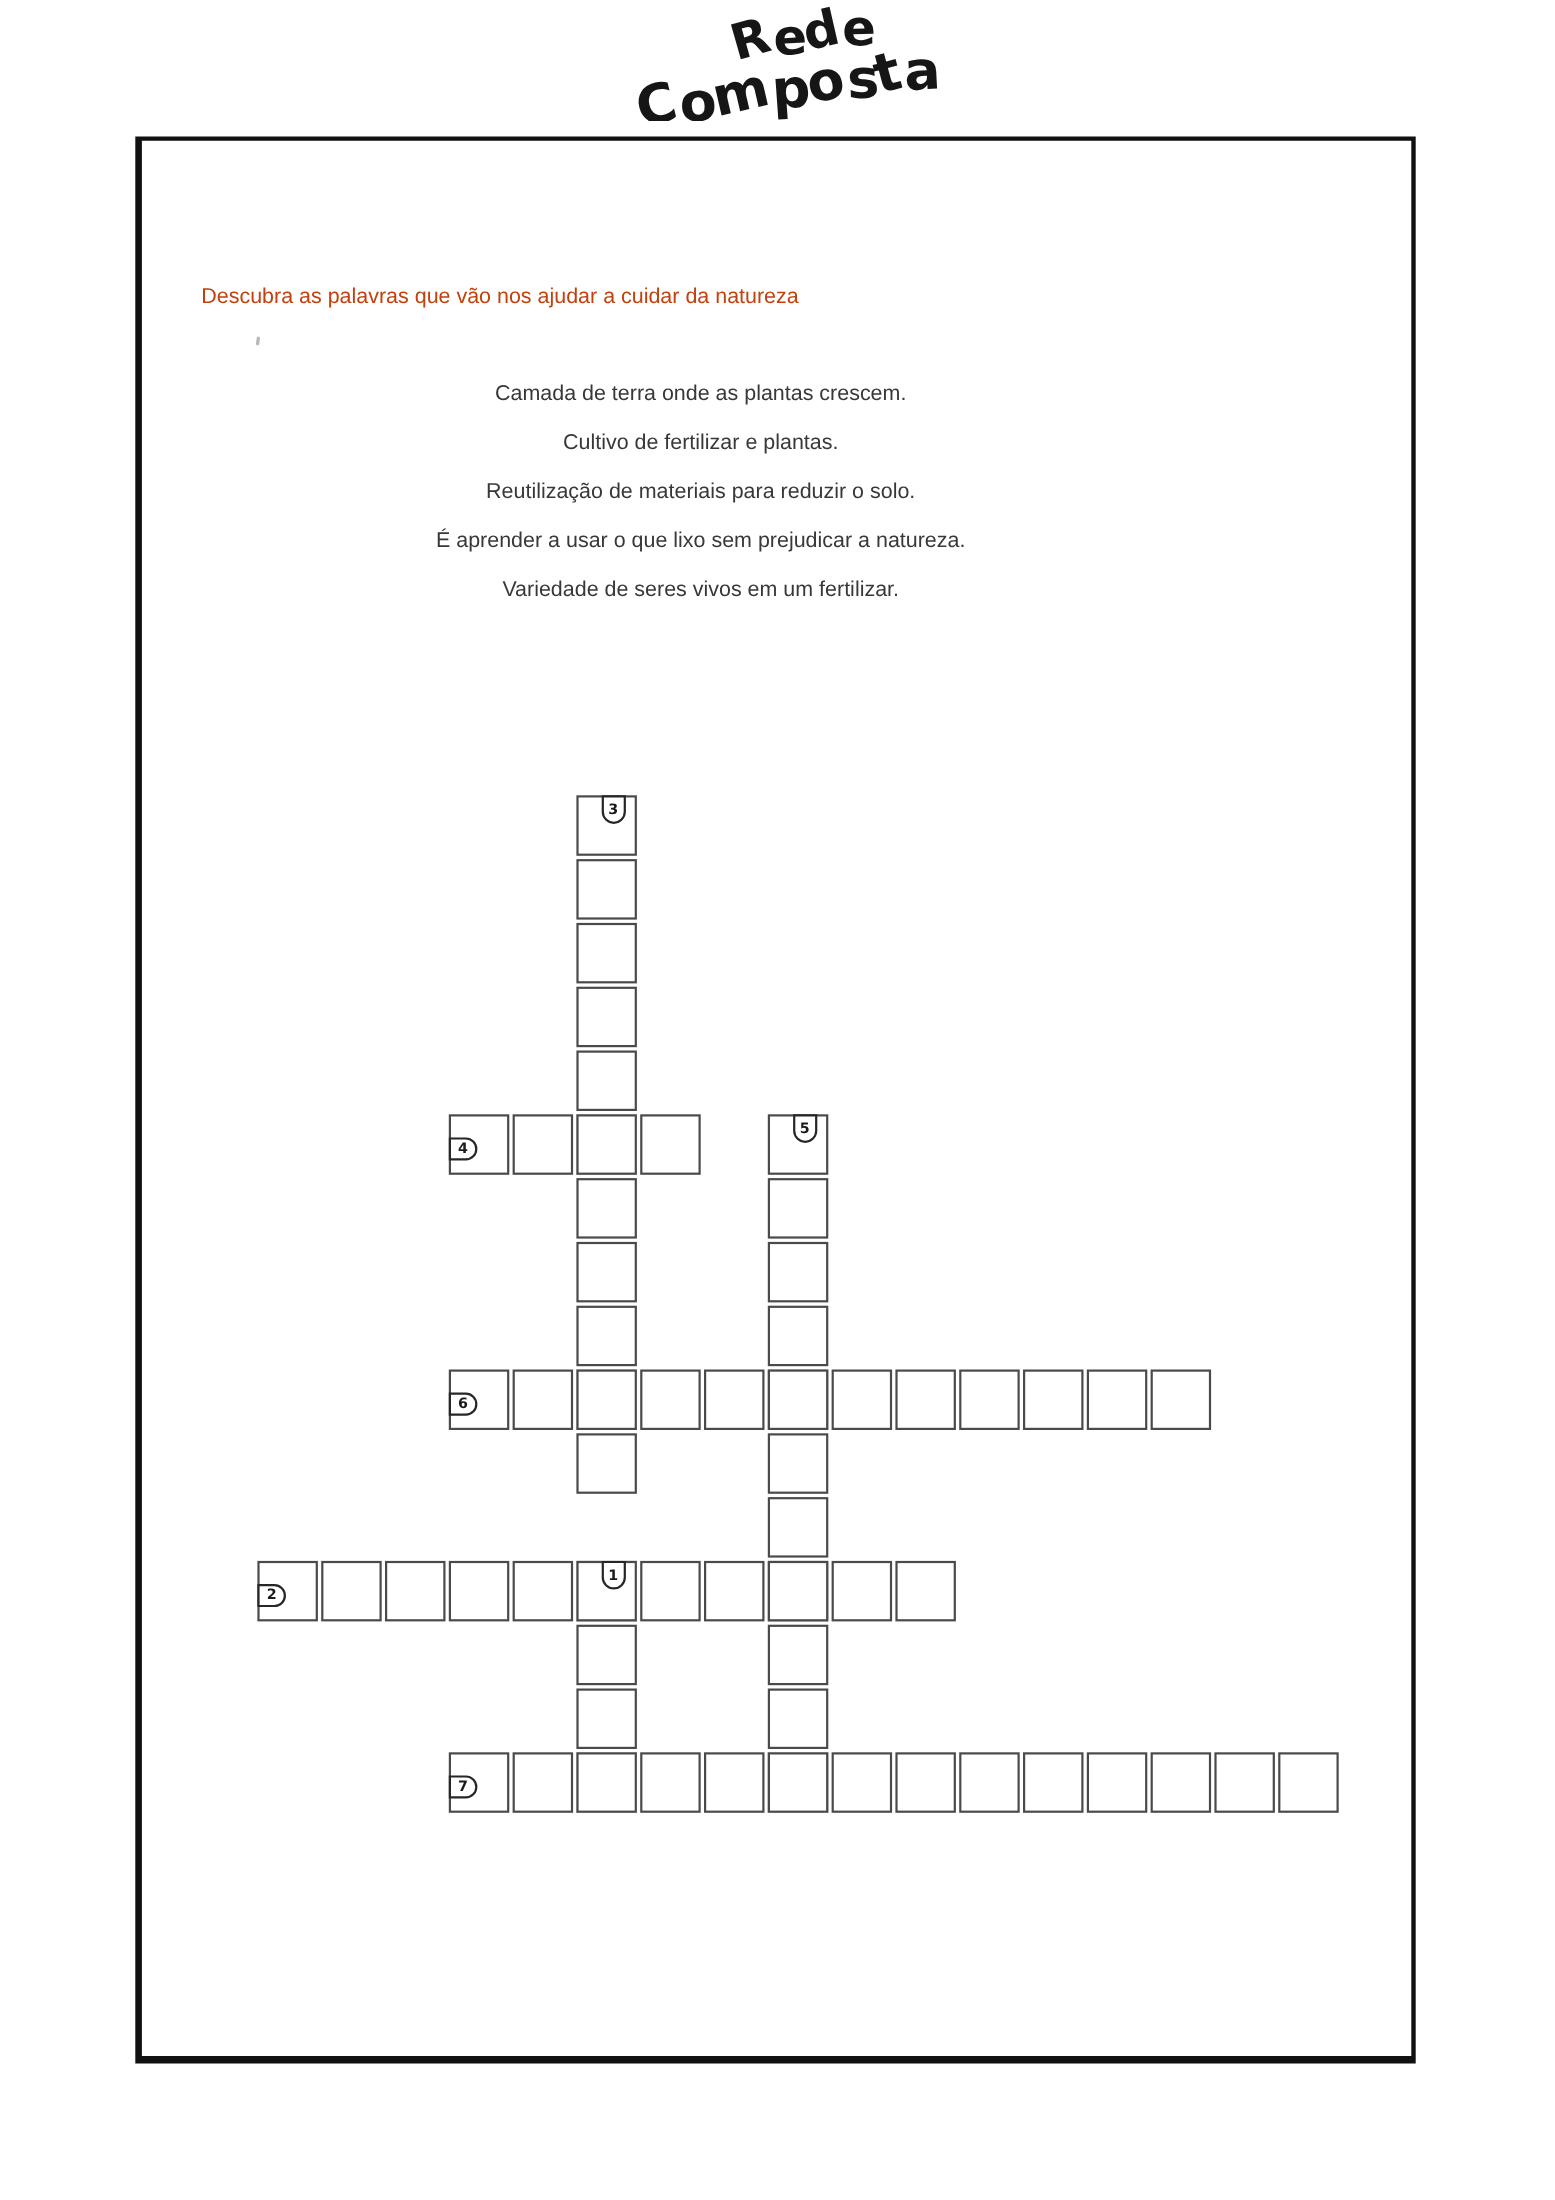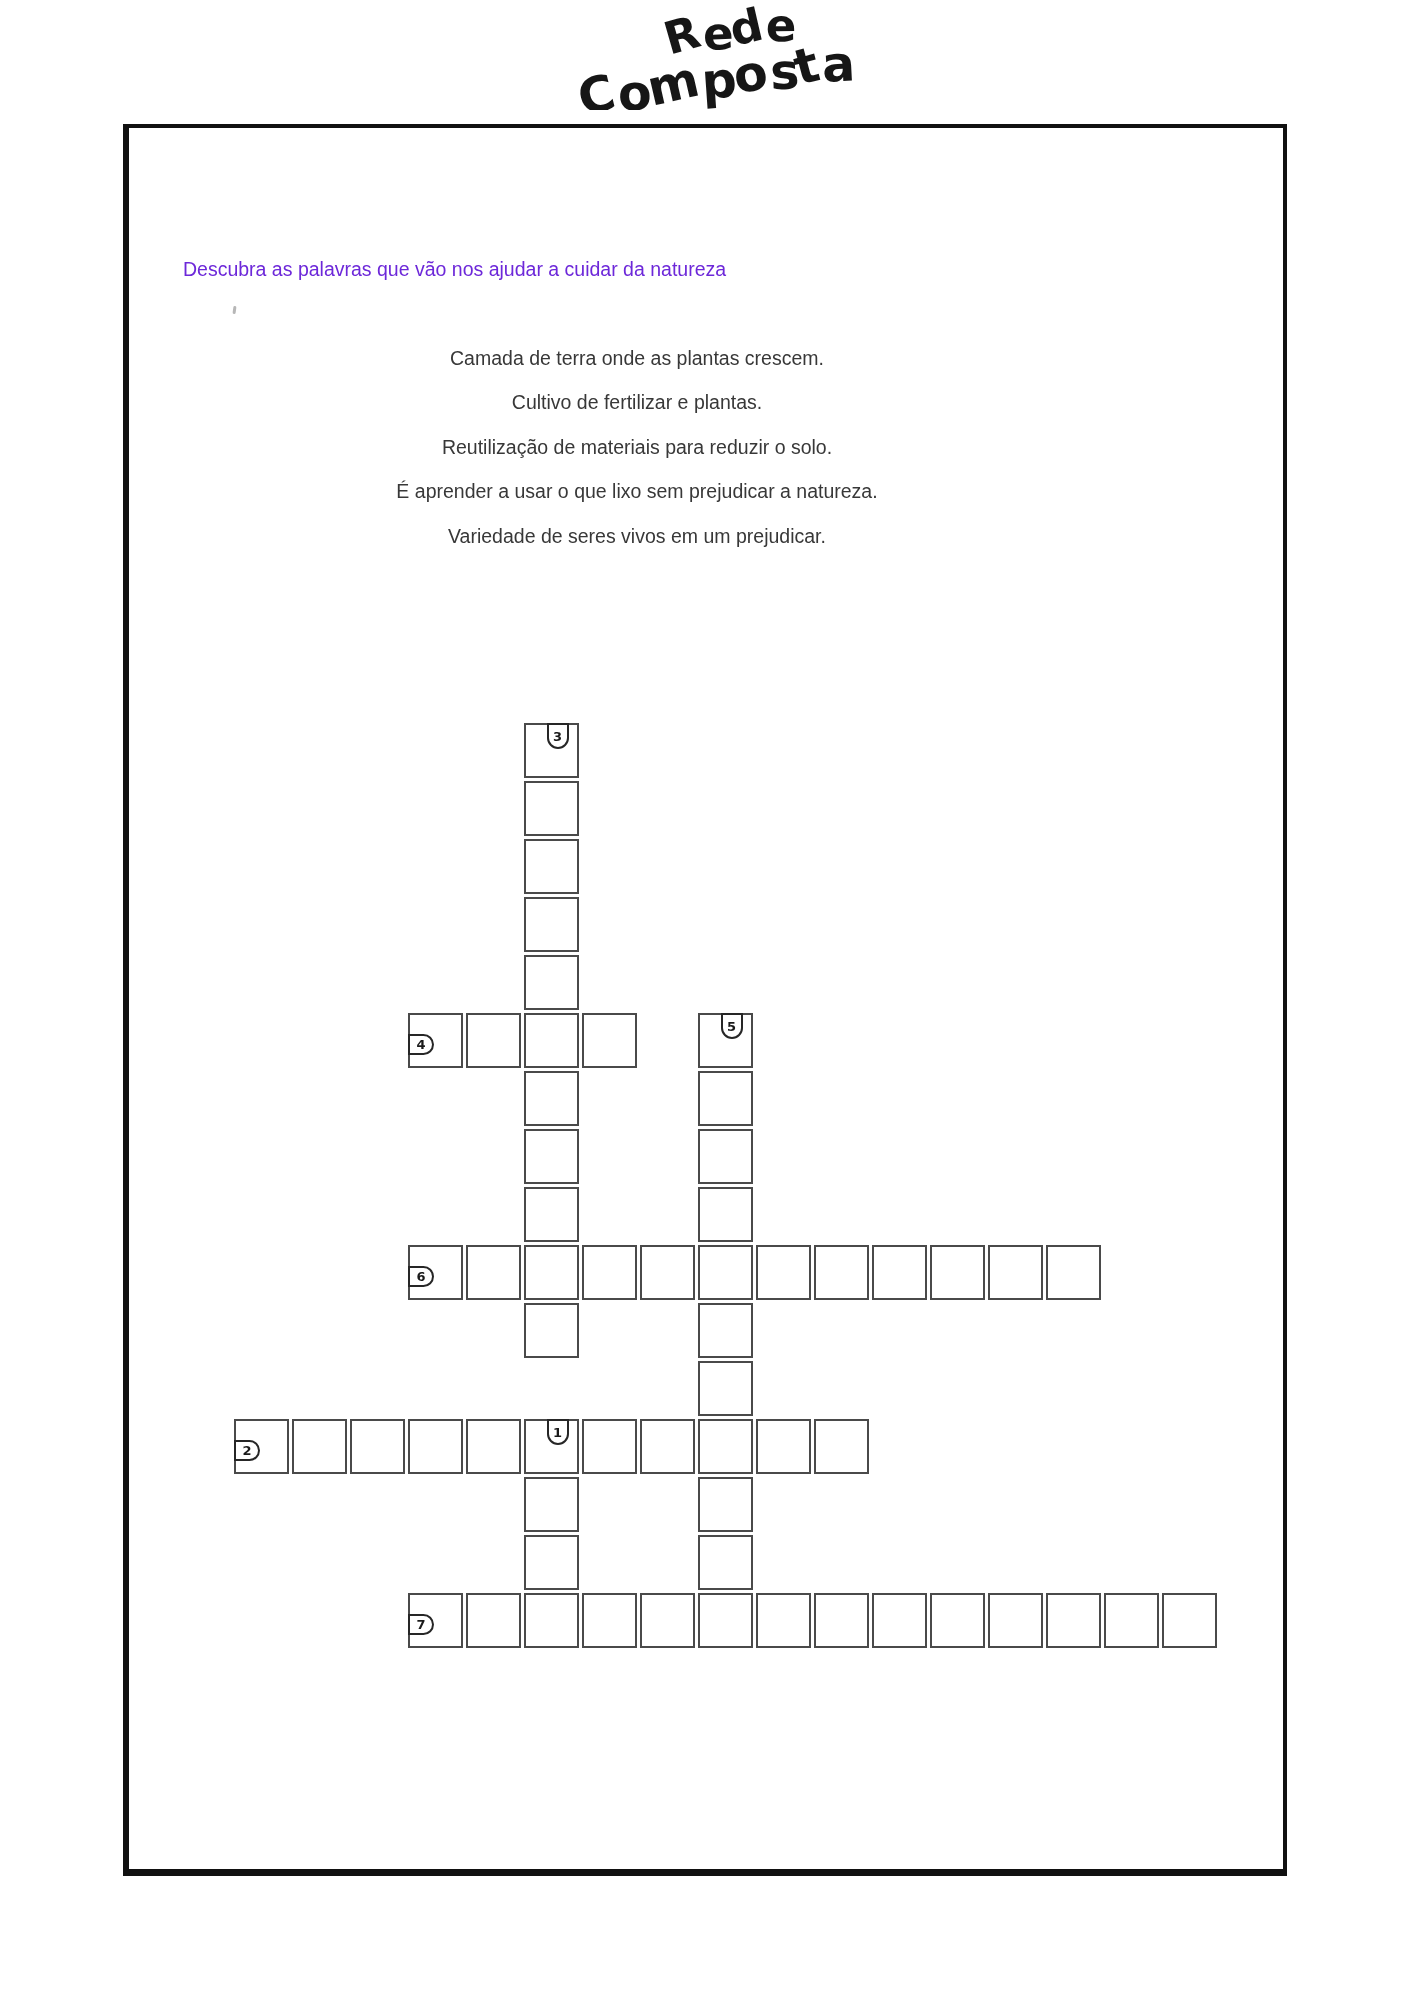--- a/index.html
+++ b/index.html
@@ -20,21 +20,21 @@
     border-width:4px 4px 7px 6px;
     background:#ffffff;
   }
   #title{
     position:absolute;left:181px;top:194px;
     font-size:40px;font-weight:bold;color:#2b2b2b;
     letter-spacing:-0.5px;line-height:48px;
   }
   #subtitle{
     position:absolute;left:183px;top:257px;
-    font-size:19.5px;color:#6d28d9;line-height:24px;
+    font-size:19.5px;color:#c2410c;line-height:24px;
   }
   #stray-mark{
     position:absolute;left:233px;top:306px;
     width:3px;height:8px;background:#b7b7b7;
     border-radius:2px;transform:rotate(8deg);
   }
   #clues{
     position:absolute;left:187px;top:347px;width:900px;text-align:center;
   }
   .clue{
@@ -74,21 +74,21 @@
   <div id="frame"></div>
 
   <div id="subtitle">Descubra as palavras que vão nos ajudar a cuidar da natureza</div>
   <div id="stray-mark"></div>
 
   <div id="clues">
       <div class="clue">Camada de terra onde as plantas crescem.</div>
       <div class="clue">Cultivo de fertilizar e plantas.</div>
       <div class="clue">Reutilização de materiais para reduzir o solo.</div>
       <div class="clue">É aprender a usar o que lixo sem prejudicar a natureza.</div>
-      <div class="clue">Variedade de seres vivos em um prejudicar.</div>
+      <div class="clue">Variedade de seres vivos em um fertilizar.</div>
     </div>
 
   <div id="grid">
       <div class="cell" style="left: 524px; top: 723px; width: 55px; height: 55px;"></div>
       <div class="cell" style="left: 524px; top: 781px; width: 55px; height: 55px;"></div>
       <div class="cell" style="left: 524px; top: 839px; width: 55px; height: 55px;"></div>
       <div class="cell" style="left: 524px; top: 897px; width: 55px; height: 55px;"></div>
       <div class="cell" style="left: 524px; top: 955px; width: 55px; height: 55px;"></div>
       <div class="cell" style="left: 524px; top: 1013px; width: 55px; height: 55px;"></div>
       <div class="cell" style="left: 524px; top: 1071px; width: 55px; height: 55px;"></div>

